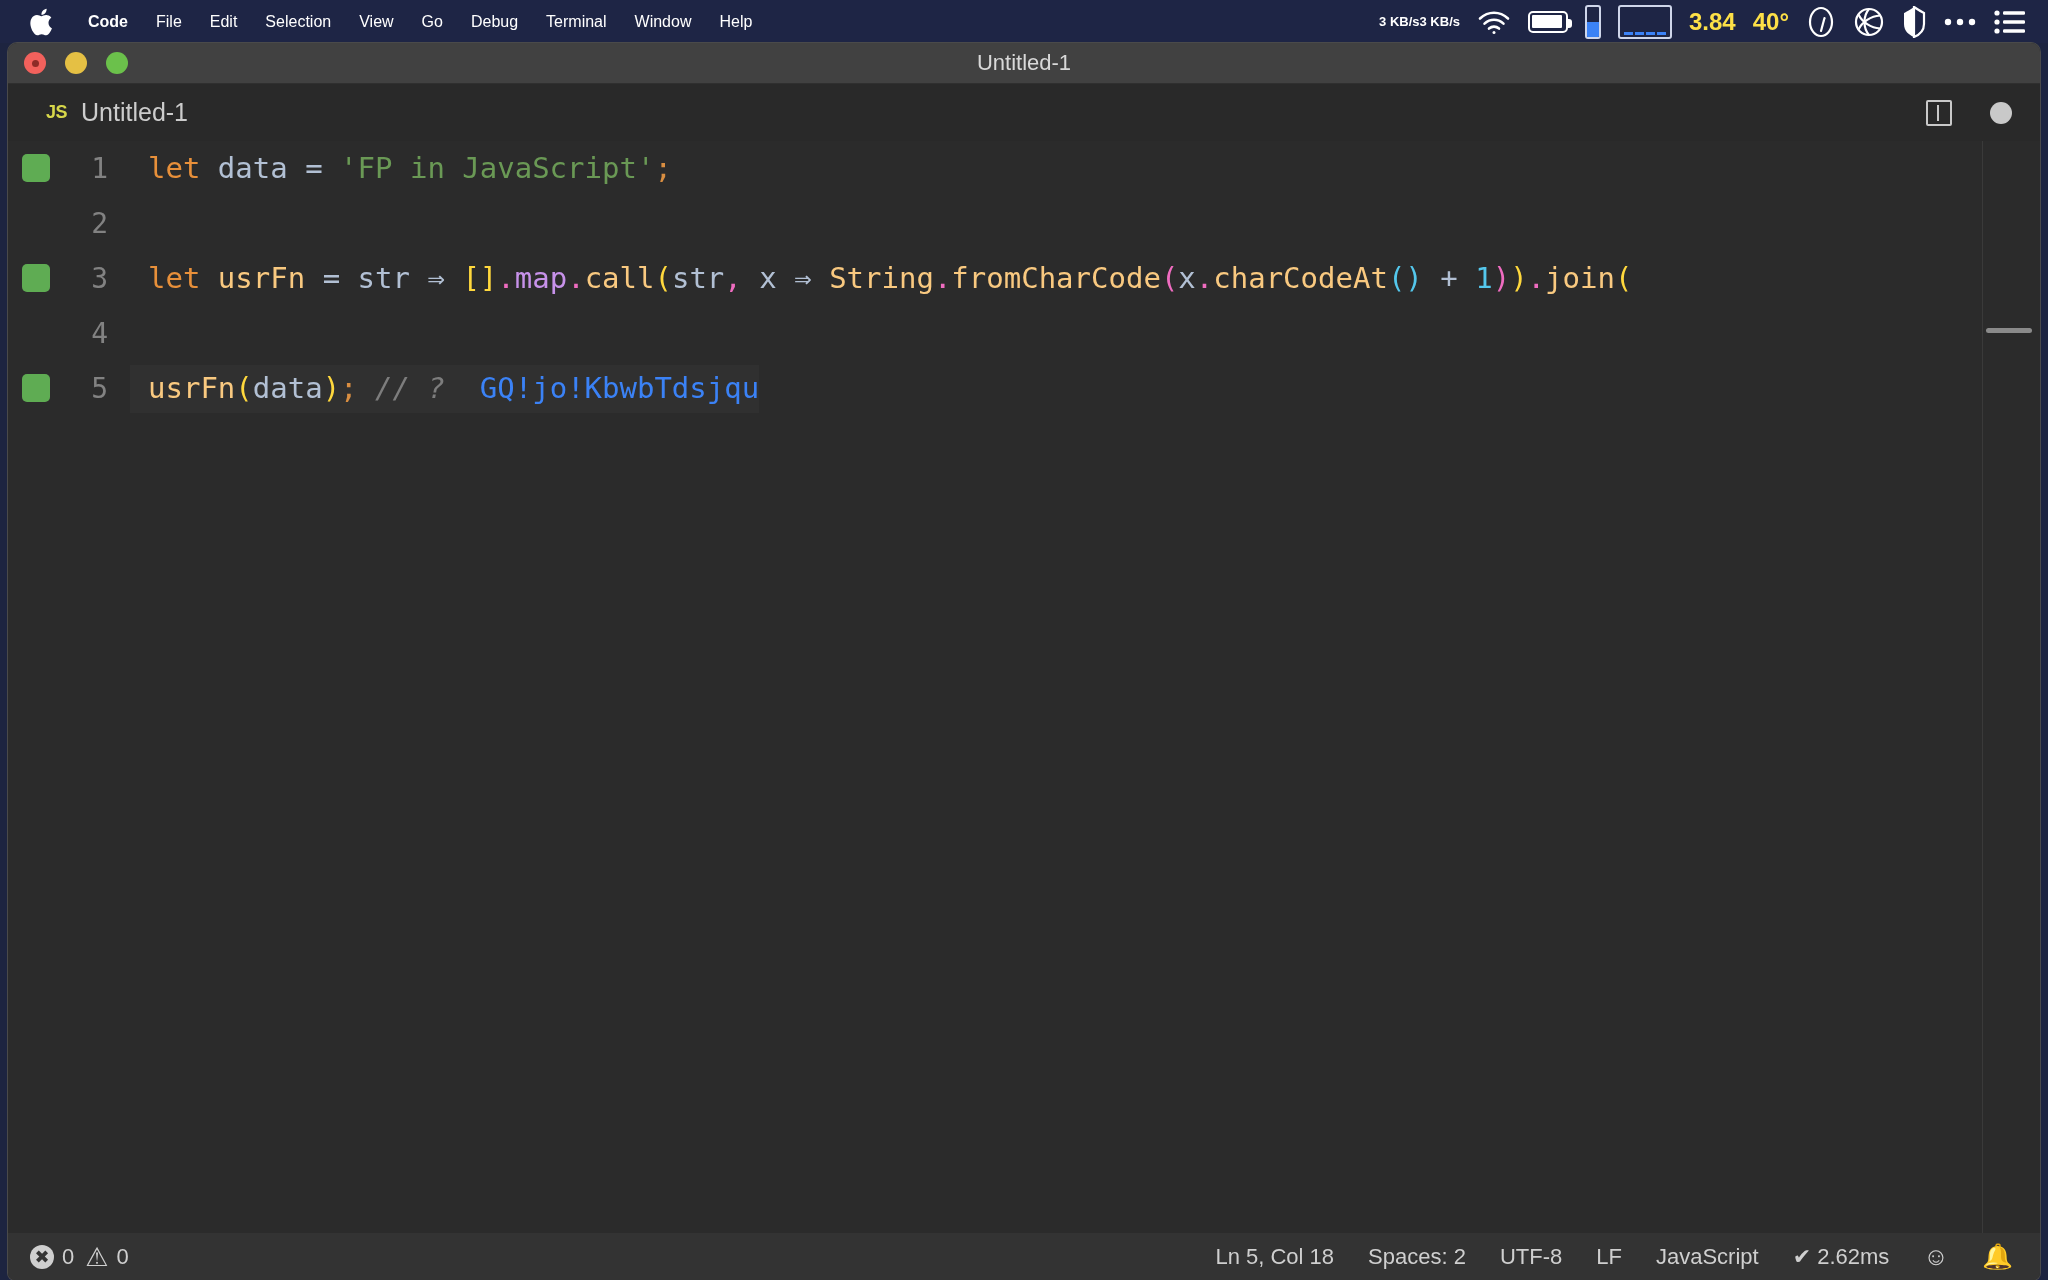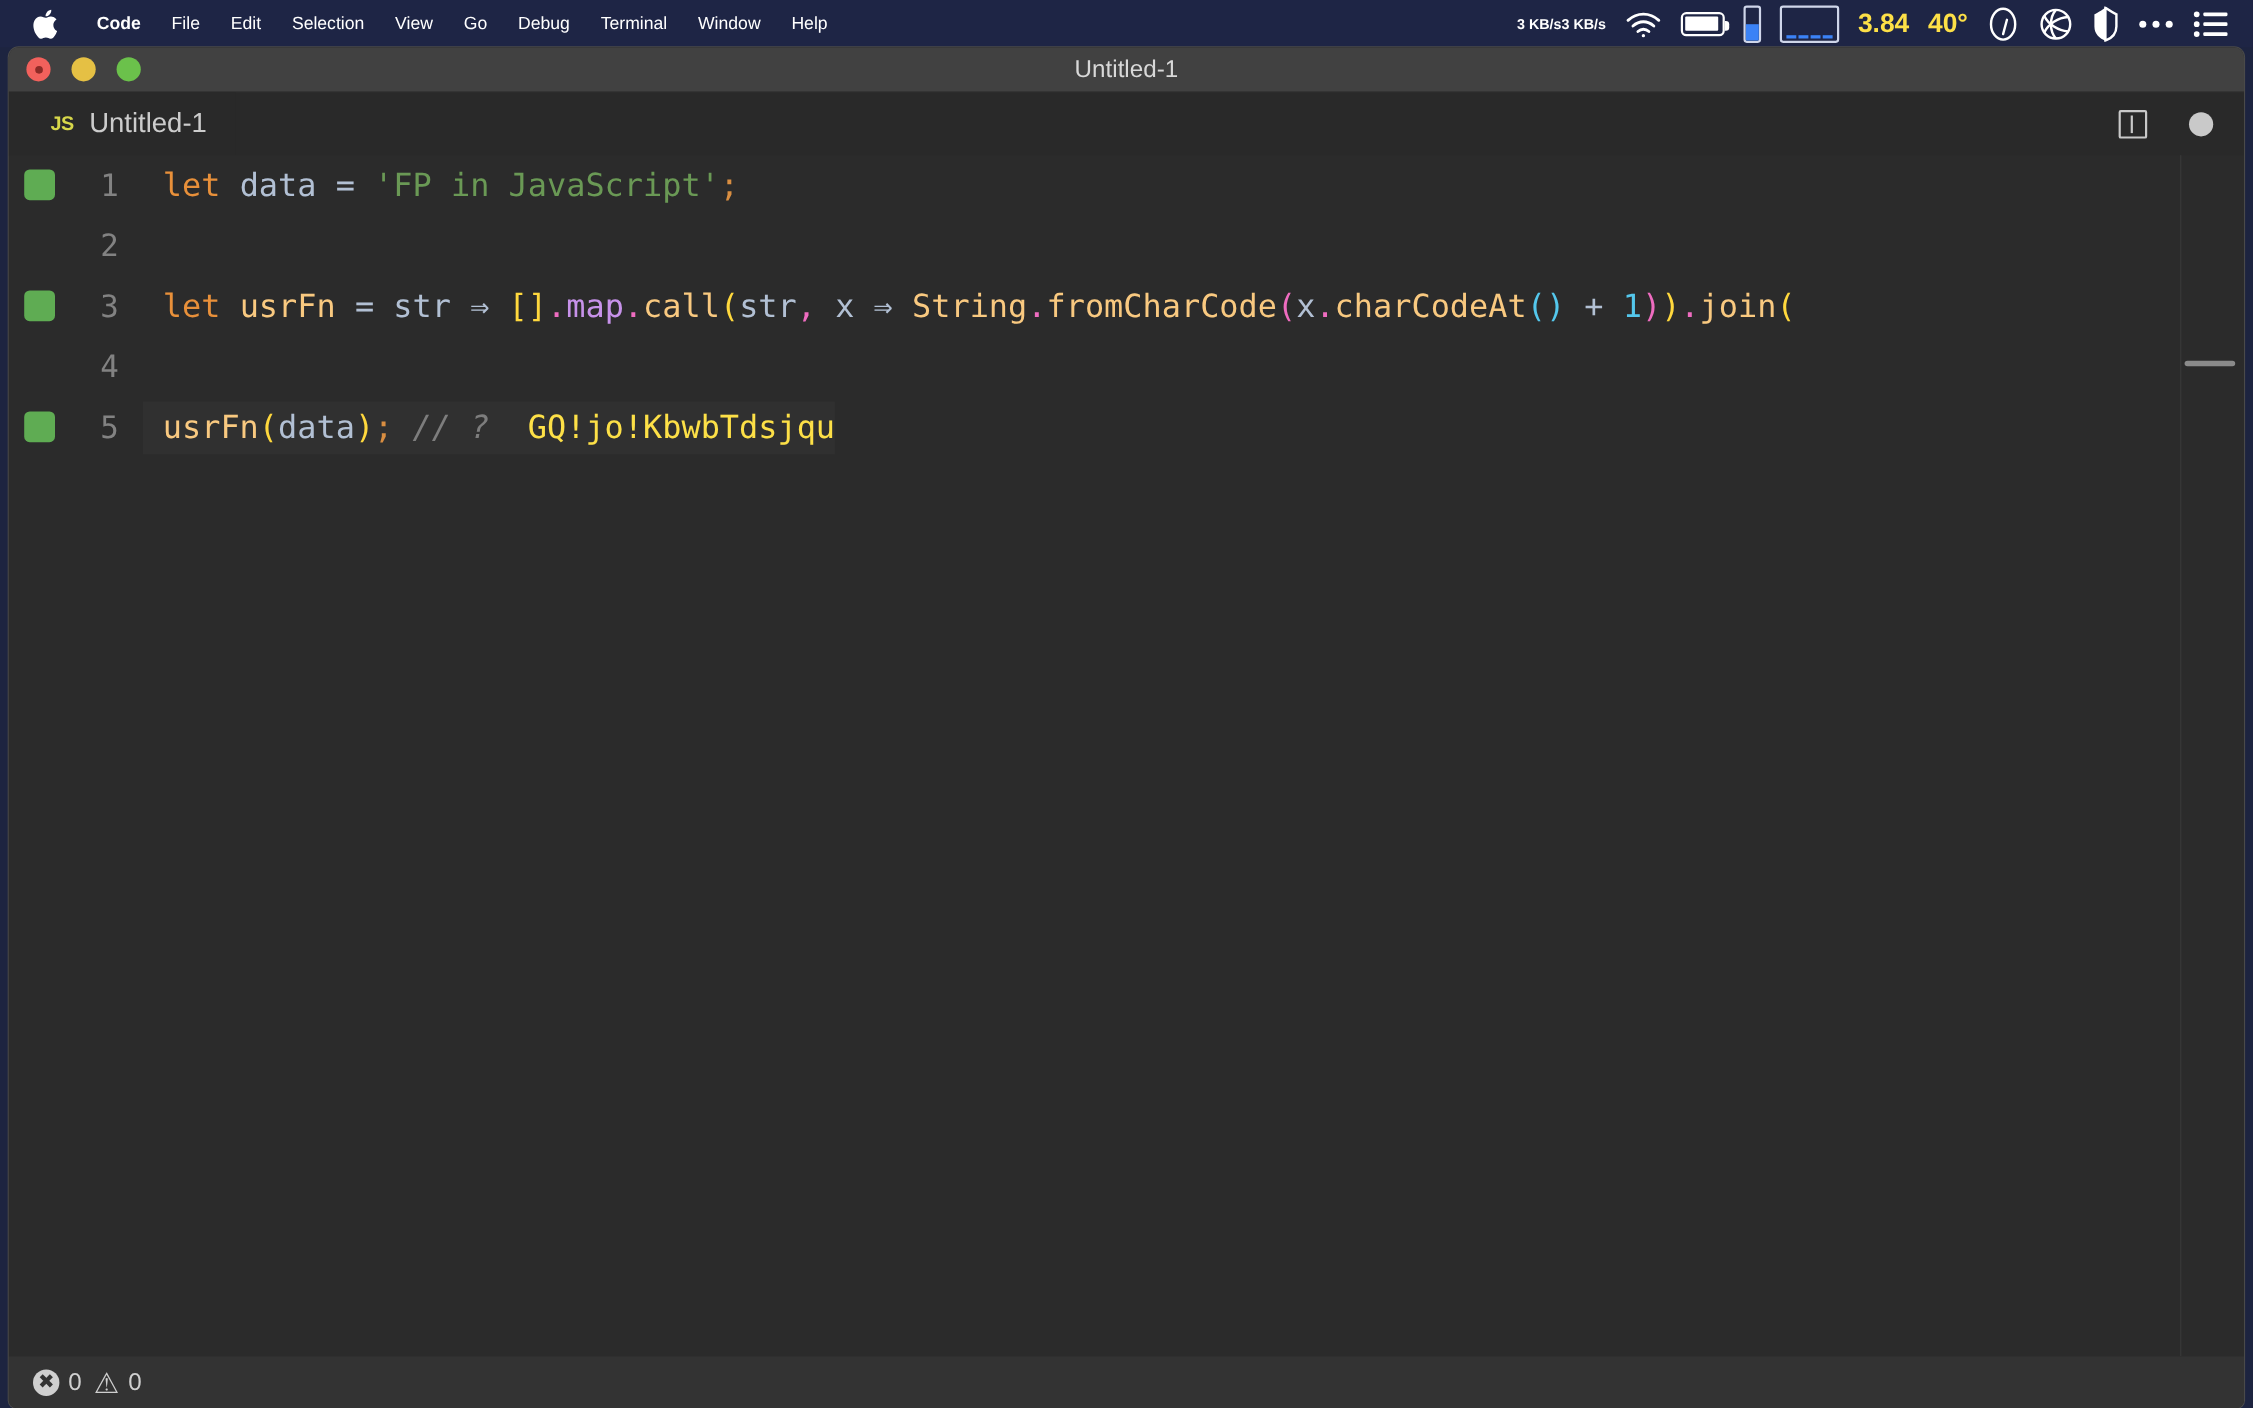--- a/index.html
+++ b/index.html
@@ -177,21 +177,21 @@
   .t-op   { color: #b2c0d4; }
   .t-str  { color: #6a9955; }
   .t-punc { color: #d98e41; }
   .t-fn   { color: #f9c980; }
   .t-prop { color: #c792ea; }
   .t-yellow { color: #ffd83d; }
   .t-magenta{ color: #ef6cc0; }
   .t-cyan { color: #54c7ec; }
   .t-num  { color: #54c7ec; }
   .t-comment { color: #7d7d7d; font-style: italic; }
-  .t-result { color: #fde047; margin-top: 40px; }
+  .t-result { color: #3b82f6; margin-top: 40px; }
   .t-plain { color: #c8c8c8; }
 
   
   #hscroll {
     position: absolute; right: 8px; top: 187px;
     width: 46px; height: 5px; background: #8a8a8a; border-radius: 3px;
   }
   #scroll-decoration {
     position: absolute; right: 0; top: 0; bottom: 0;
     width: 58px; border-left: 1px solid #3a3a3a;
@@ -364,14 +364,24 @@
     <div id="status-left">
       <span class="sb-item">
         <span class="err-icon">✖</span>
         <span>0</span>
       </span>
       <span class="sb-item">
         <span class="warn-icon">⚠</span>
         <span>0</span>
       </span>
     </div>
+    <div id="status-right">
+      <span class="sb-item">Ln 5, Col 18</span>
+      <span class="sb-item">Spaces: 2</span>
+      <span class="sb-item">UTF-8</span>
+      <span class="sb-item">LF</span>
+      <span class="sb-item">JavaScript</span>
+      <span class="sb-item">✔ 2.62ms</span>
+      <span class="smiley">☺</span>
+      <span class="bell">🔔</span>
+    </div>
   </div>
 </div>
 
 </body></html>

